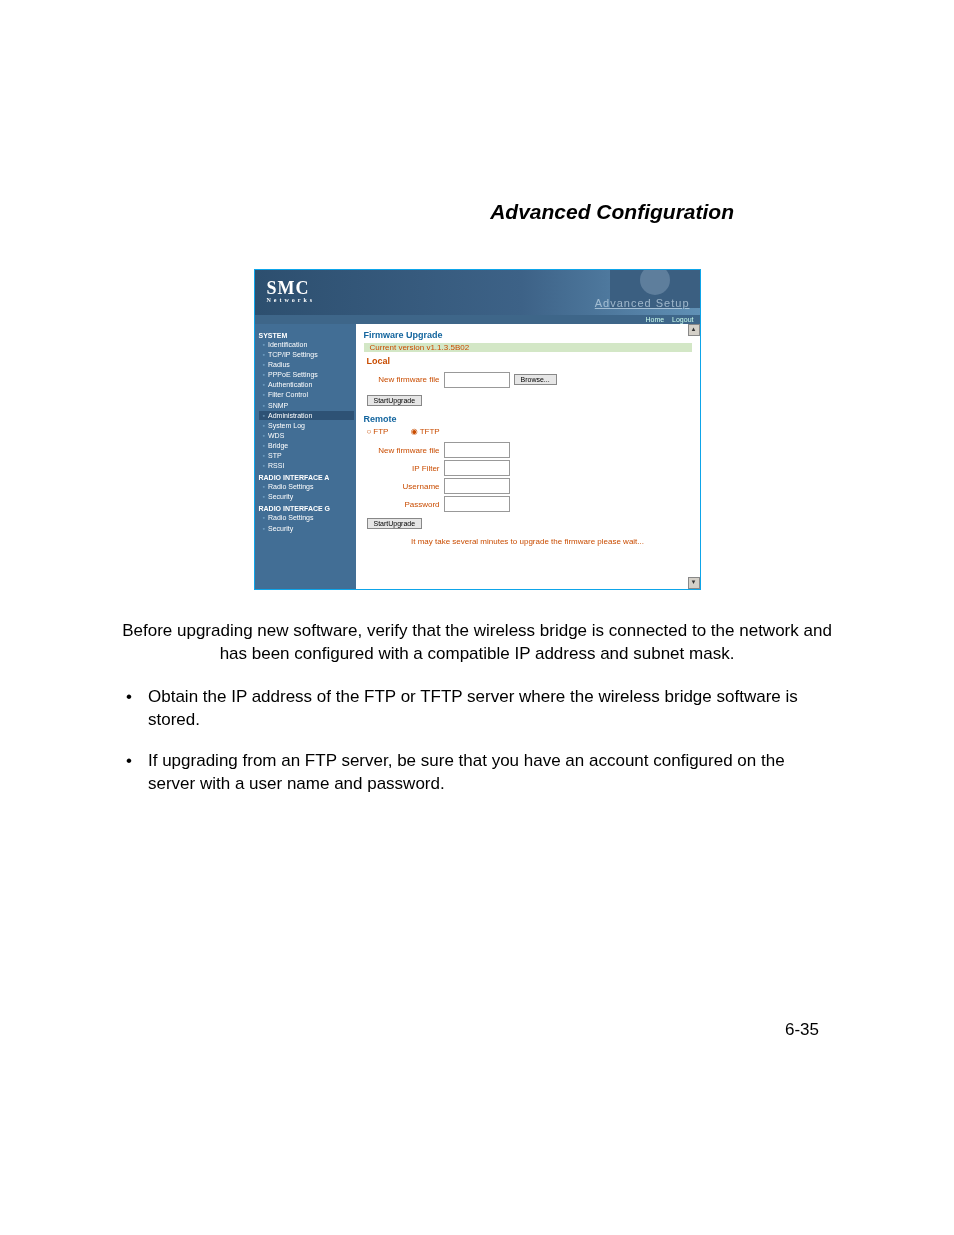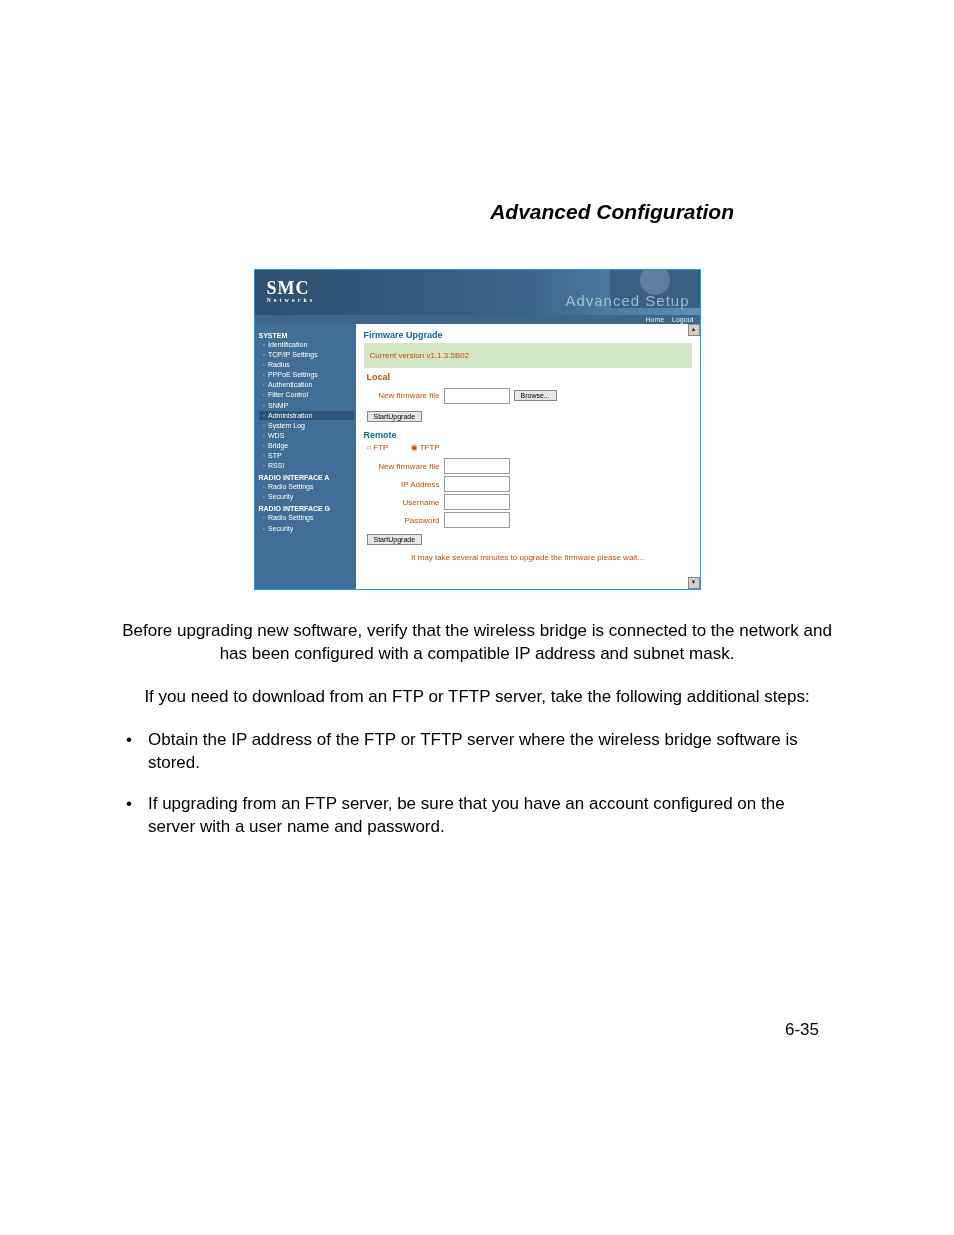--- a/index.html
+++ b/index.html
@@ -50,23 +50,24 @@
   .logo-sub {
     font-size: 6px;
     letter-spacing: 3px;
     margin-top: -2px;
   }
   .banner-title {
     position: absolute;
     right: 10px;
     bottom: 6px;
     color: #d1e3f0;
-    font-size: 15px;
+    font-size: 11px;
     letter-spacing: 1px;
     opacity: 0.65;
+    text-decoration: underline;
   }
   .hdr-art {
     position: absolute;
     right: 0;
     top: 0;
     width: 90px;
     height: 38px;
     background: #3b5f81;
     overflow: hidden;
   }
@@ -142,21 +143,21 @@
   .scroll-dn { bottom: 0; }
   .sec-head {
     color: #13659e;
     font-weight: bold;
     font-size: 9px;
     margin: 3px 0;
   }
   .green-box {
     background: #d3e7c6;
     color: #c94c00;
-    padding: 8px 6px;
+    padding: 0 6px;
     font-size: 8px;
     margin-bottom: 4px;
   }
   .sub-head {
     color: #c94c00;
     font-weight: bold;
     font-size: 9px;
     margin: 4px 0 4px 3px;
   }
   .field-row {
@@ -292,39 +293,38 @@
         <div class="sec-head" style="margin-top:4px;">Remote</div>
         <div class="protocol-row">
           <span class="opt"><span class="radio">○</span><span>FTP</span></span>
           <span class="opt"><span class="radio">◉</span><span>TFTP</span></span>
         </div>
         <div class="field-row">
           <span class="lbl">New firmware file</span>
           <input class="inp" style="">
         </div>
         <div class="field-row">
-          <span class="lbl">IP Address</span>
+          <span class="lbl">IP Filter</span>
           <input class="inp" style="">
         </div>
         <div class="field-row">
           <span class="lbl">Username</span>
           <input class="inp" style="">
         </div>
         <div class="field-row">
           <span class="lbl">Password</span>
           <input class="inp" style="">
         </div>
         <div class="btn">StartUpgrade</div>
         <div class="wait-msg">It may take several minutes to upgrade the firmware please wait...</div>
         <div class="scroll-dn">▾</div>
       </div>
     </div>
   </div>
 
   <p class="body-text">Before upgrading new software, verify that the wireless bridge is connected to the network and has been configured with a compatible IP address and subnet mask.</p>
-  <p class="body-text">If you need to download from an FTP or TFTP server, take the following additional steps:</p>
   <ul class="bullet-list">
     <li>Obtain the IP address of the FTP or TFTP server where the wireless bridge software is stored.</li>
     <li>If upgrading from an FTP server, be sure that you have an account configured on the server with a user name and password.</li>
   </ul>
 
   <div class="page-number">6-35</div>
 </div>
 
 </body></html>

